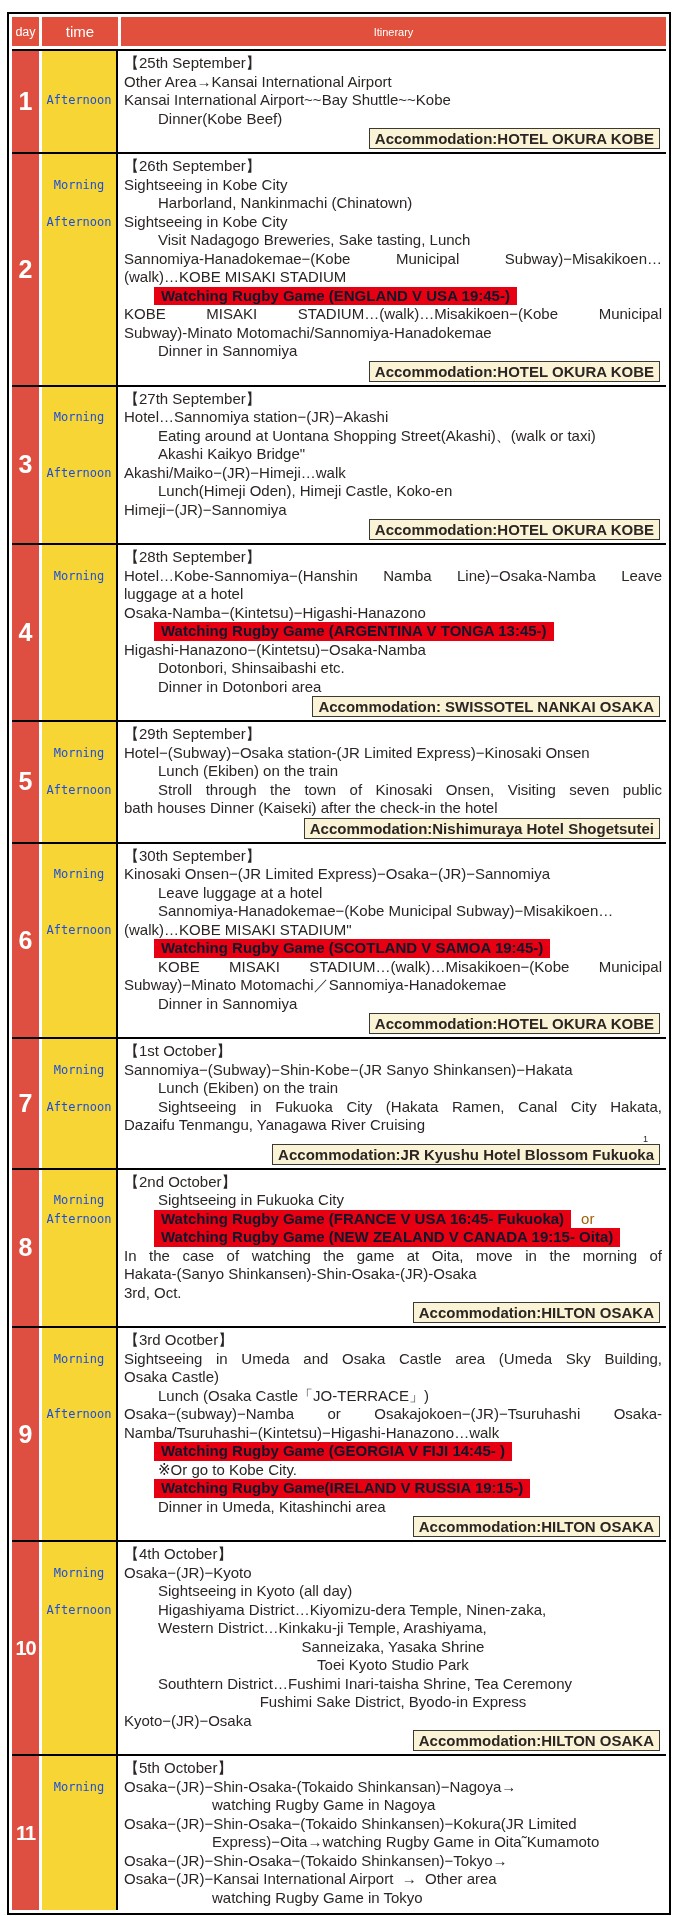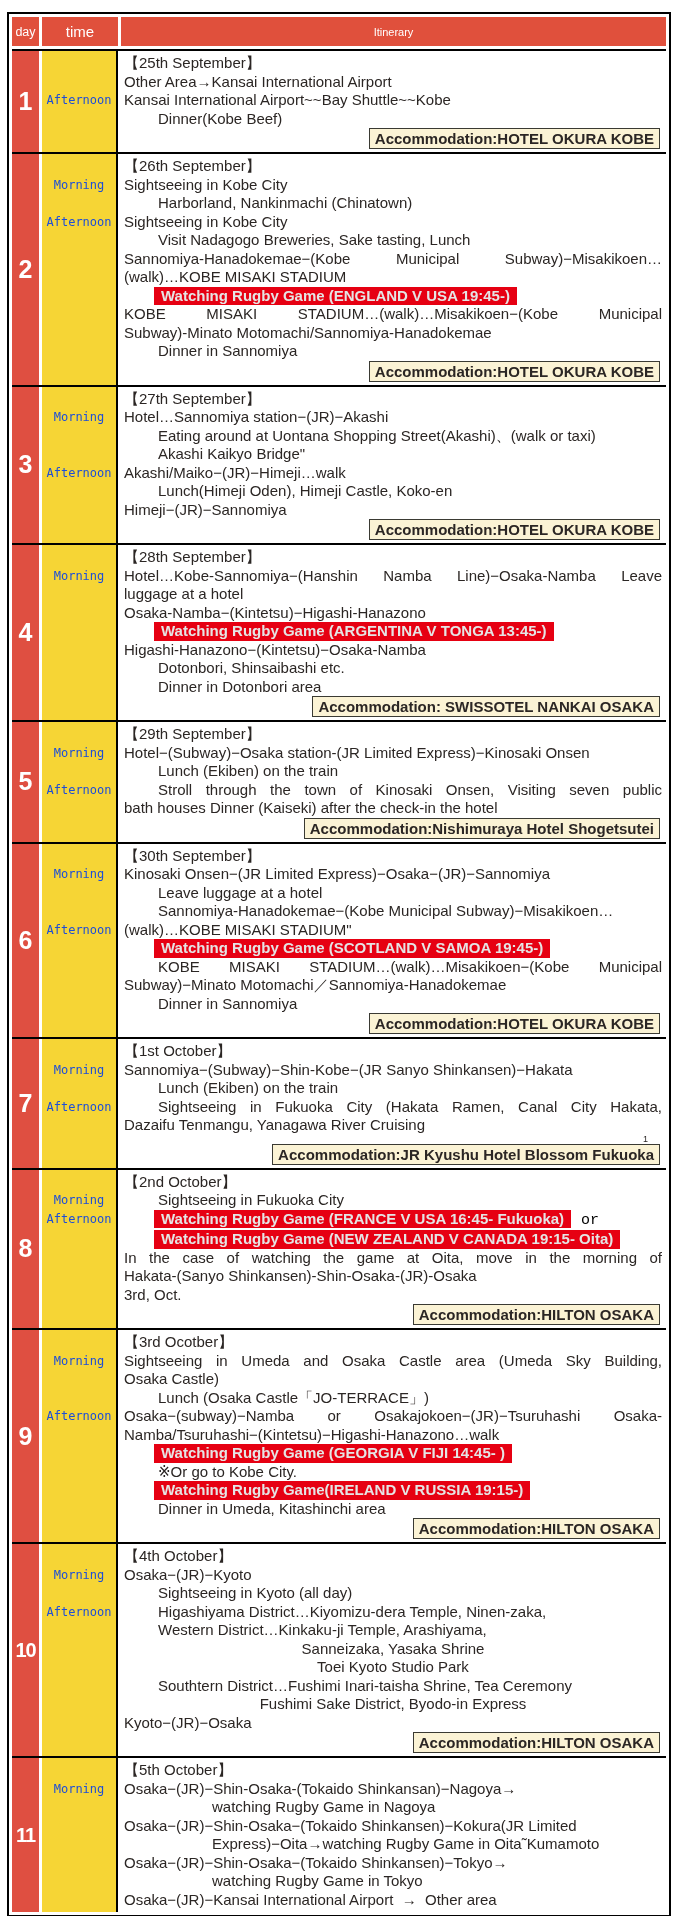--- a/index.html
+++ b/index.html
@@ -45,25 +45,25 @@
     font-family:"DejaVu Sans Mono","Liberation Mono",monospace;
     font-size:12px; color:#1d4ed8; line-height:18.5px;
   }
   .itin-cell { flex:1; padding:3px 4px 3px 6px; font-size:15px; line-height:18.5px; }
   .line { white-space:pre; }
   .line.i1 { padding-left:34px; }
   .line.i2 { padding-left:88px; }
   .line.center { text-align:center; white-space:normal; }
   .line.justify { white-space:normal; text-align:justify; text-align-last:justify; }
   .red-band {
-    display:inline-block; background:#e60012; color:#e5e5e5;
+    display:inline-block; background:#e60012; color:#0f172a;
     font-weight:bold; padding:0 7px; margin-left:30px;
   }
   .line.redline { padding-left:0; }
-  .suffix { color:#000000; margin-left:10px;font-family:Liberation Mono, monospace; }
+  .suffix { color:#a16207; margin-left:10px; }
   .fnote-row { height:9px; line-height:9px; font-size:9px; text-align:right; padding-right:14px; }
   .accom-row { text-align:right; padding-right:2px; }
   .accom-box {
     display:inline-block; background:#fbf3d5;
     border:1.5px solid #3a3a33;
     font-weight:bold; font-size:15px; line-height:17px;
     padding:1px 5px;
   }
 </style>
 </head>
@@ -290,19 +290,19 @@
           <div class="time-cell">
             <div class="time-label" style="top: 21.5px;">Morning</div>
           </div>
           <div class="itin-cell">
             <div class="line">【5th October】</div>
             <div class="line">Osaka−(JR)−Shin-Osaka-(Tokaido Shinkansan)−Nagoya→</div>
             <div class="line i2">watching Rugby Game in Nagoya</div>
             <div class="line">Osaka−(JR)−Shin-Osaka−(Tokaido Shinkansen)−Kokura(JR Limited</div>
             <div class="line i2">Express)−Oita→watching Rugby Game in Oita˜Kumamoto</div>
             <div class="line">Osaka−(JR)−Shin-Osaka−(Tokaido Shinkansen)−Tokyo→</div>
+            <div class="line">Osaka−(JR)−Kansai International Airport  →  Other area</div>
             <div class="line i2">watching Rugby Game in Tokyo</div>
-            <div class="line">Osaka−(JR)−Kansai International Airport  →  Other area</div>
           </div>
         </div>
       </div>
   </div>
 </div>
 
 </body></html>

